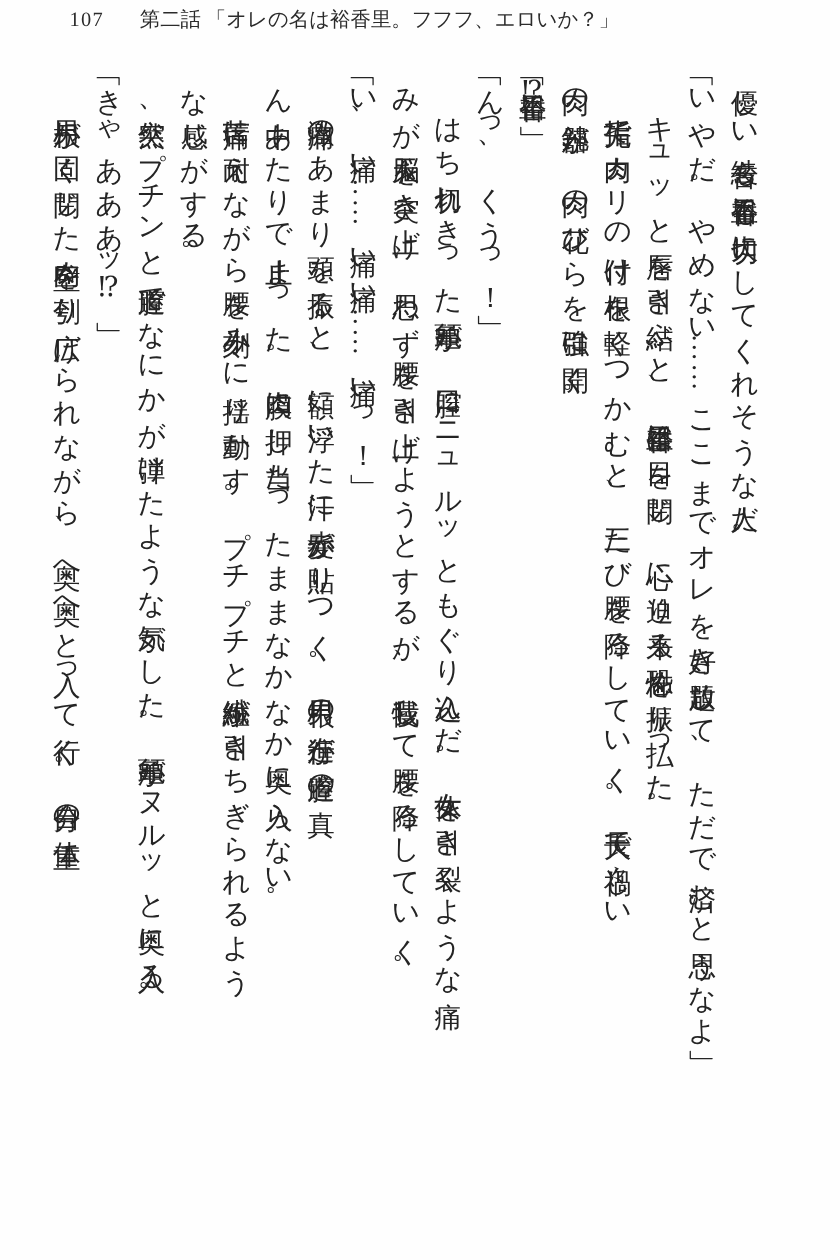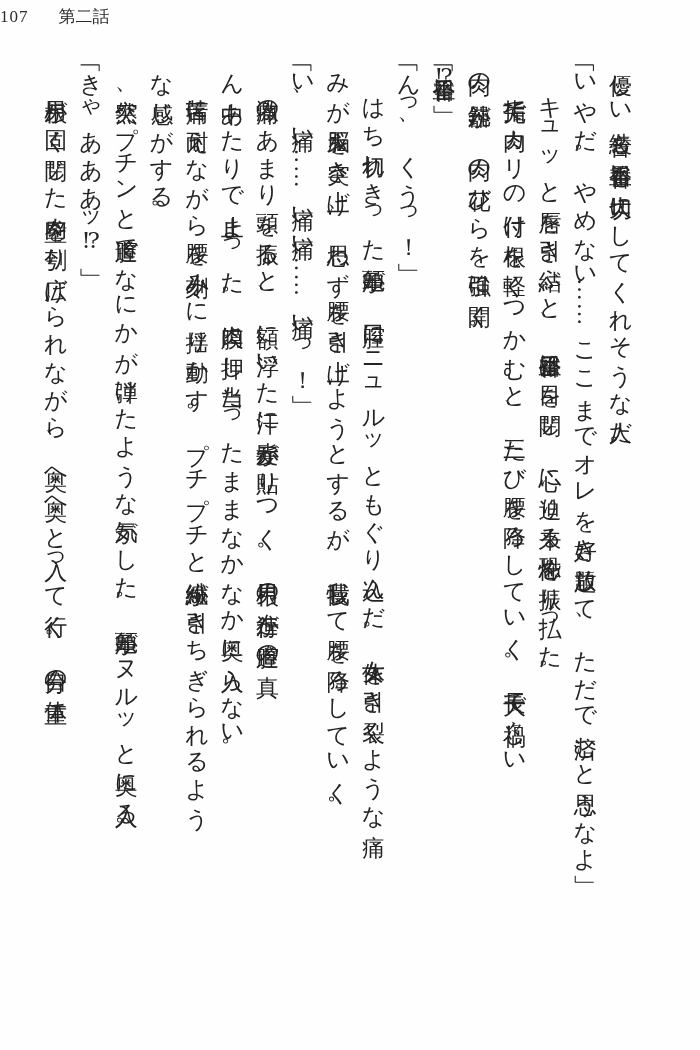--- a/index.html
+++ b/index.html
@@ -22,20 +22,21 @@
     right: 0;
     height: 26px;
     display: flex;
     align-items: center;
     color: #2b2b2b;
     font-size: 17px;
     line-height: 26px;
     white-space: nowrap;
   }
   .page-header .page-number {
+    margin-left: 58px;
     letter-spacing: 1px;
   }
   .page-header .chapter-label {
     margin-left: 30px;
     text-align: right;
   }
   .page-header .chapter-title {
     margin-left: 4px;
   }
   
@@ -56,20 +57,21 @@
     padding: 0;
     white-space: nowrap;
   }
 </style>
 </head>
 <body>
 
 <header class="page-header">
   <span class="page-number">107</span>
   <span class="chapter-label">第二話</span>
+  <span class="chapter-title">「オレの名は裕香里。フフフ、エロいか？」</span>
 </header>
 
 <main class="page-body">
   <div class="text-column">優しい綾音も裕香里も大切にしてくれそうな人だ。</div>
   <div class="text-column">「いやだ。やめない……ここまでオレを好き放題して、ただで済むと思うなよ」</div>
   <div class="text-column">　キュッと唇を引き結ぶと、裕香里は目を閉じ、心に迫り来る恐怖を振り払った。</div>
   <div class="text-column">　指先で肉カリの付け根を軽くつかむと、三たび腰を降ろしていく。長大で禍々しい</div>
   <div class="text-column">肉の鈍器が、肉の花びらを強引に開く。</div>
   <div class="text-column">「裕香里⁉」</div>
   <div class="text-column">「んっ、くうっ！」</div>

